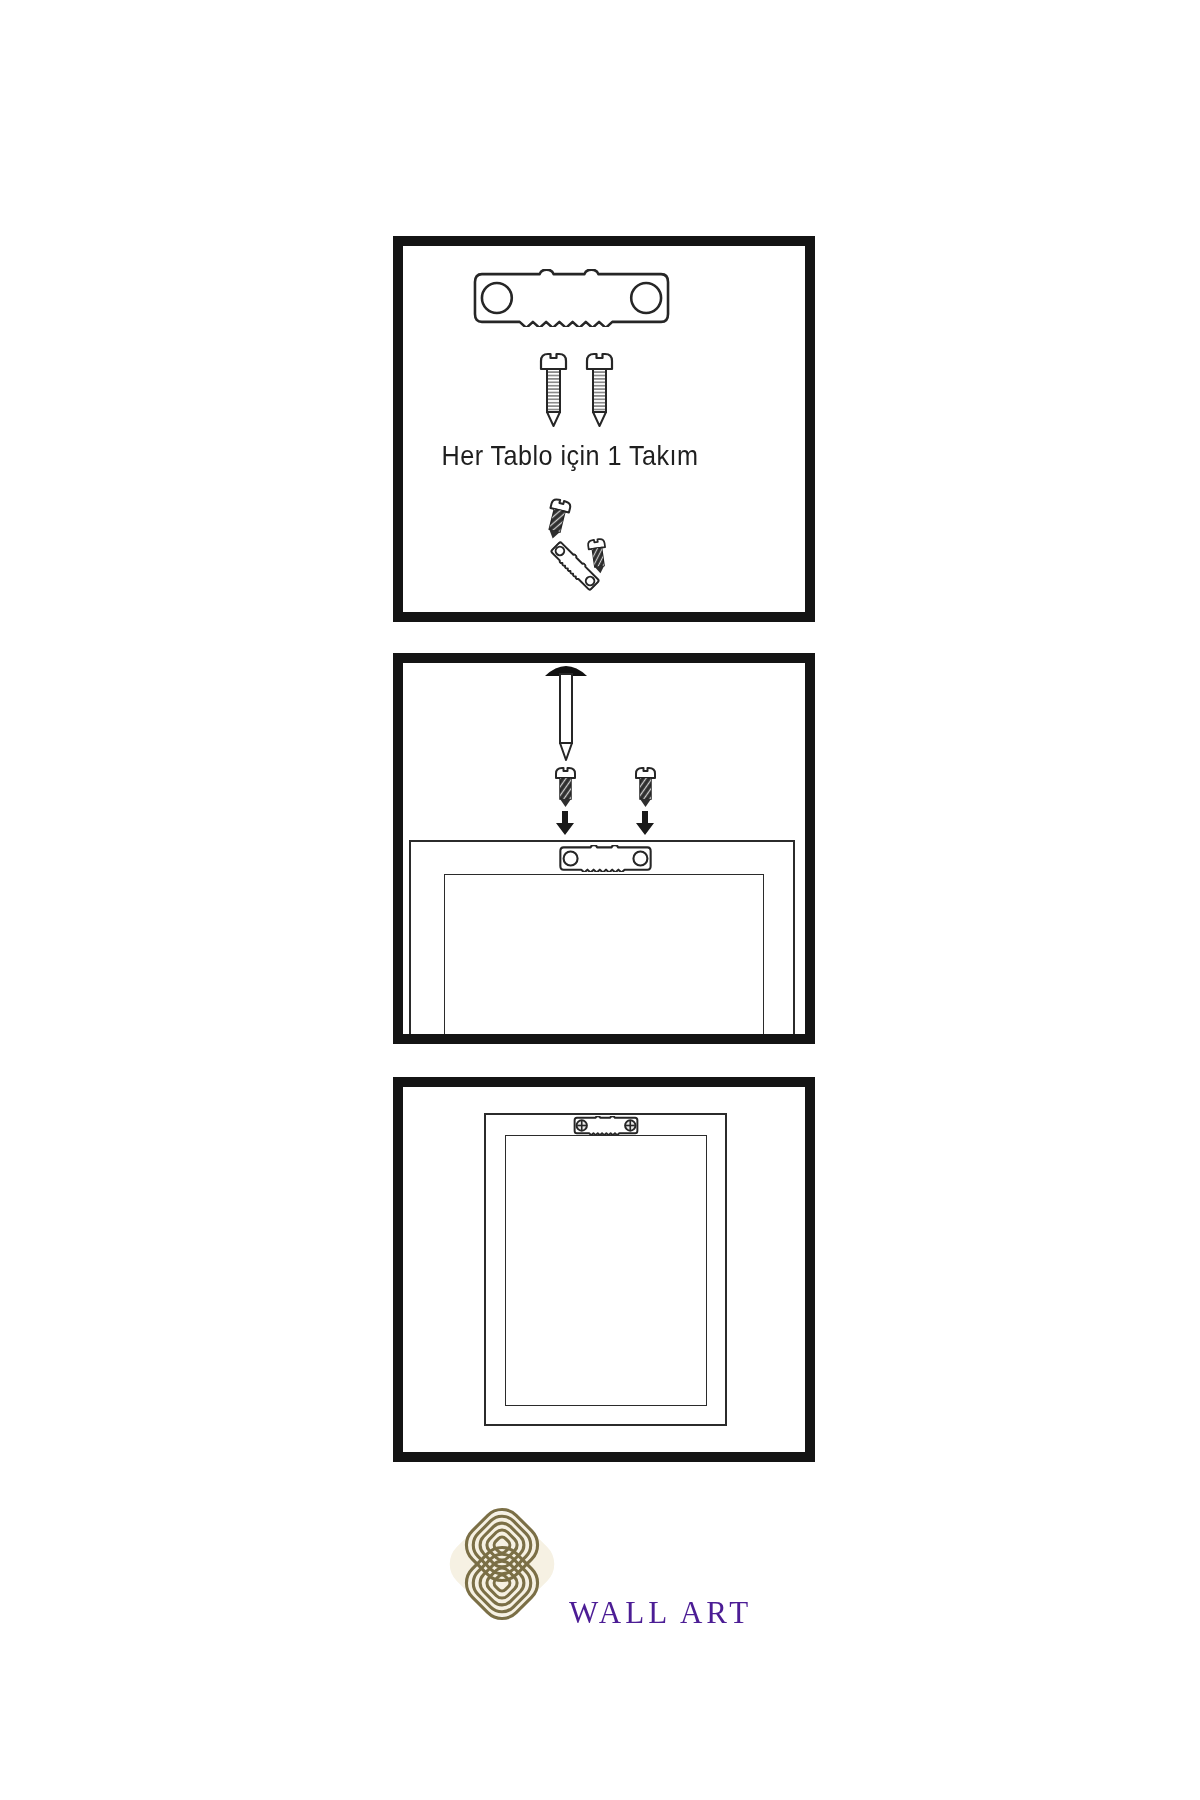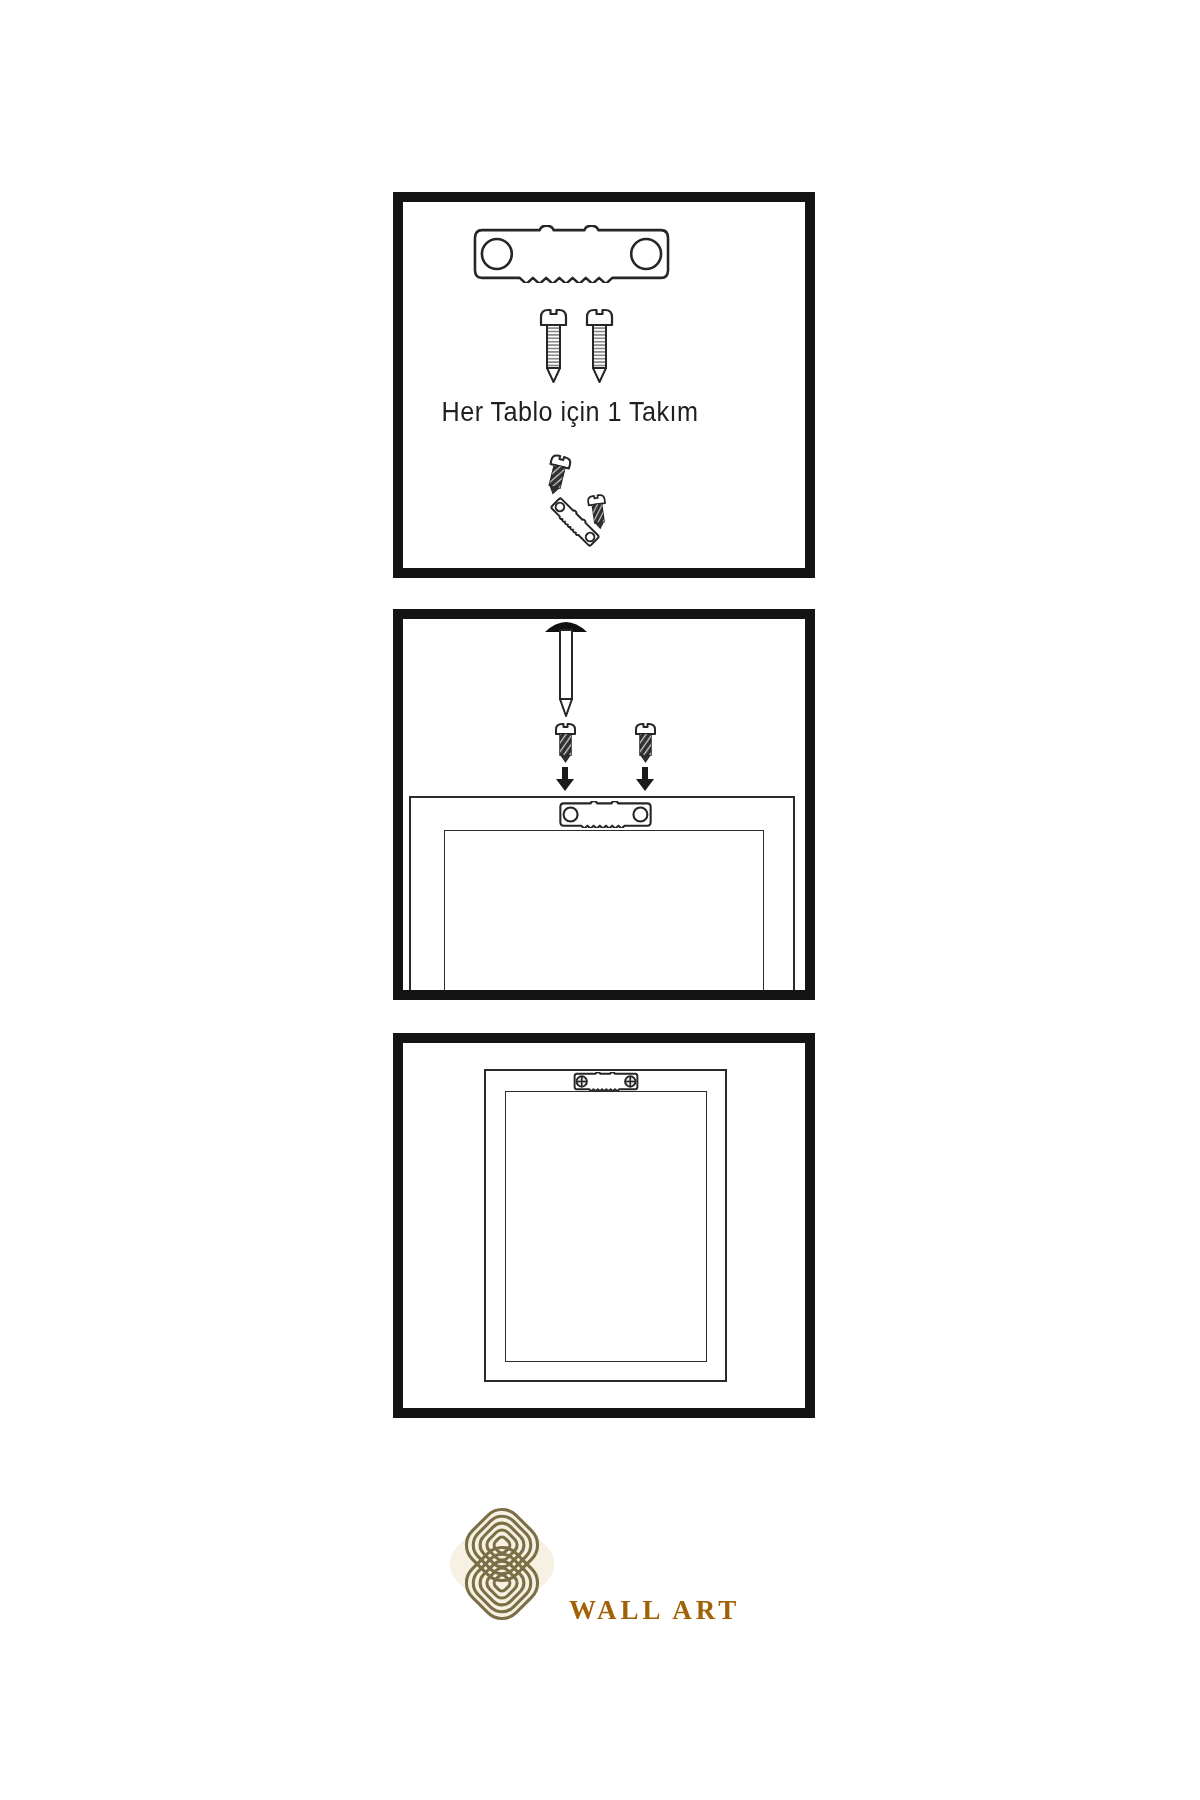--- a/index.html
+++ b/index.html
@@ -1,29 +1,29 @@
 <!DOCTYPE html>
 <html><head>
 <meta charset="utf-8">
 <style>
   html,body{margin:0;padding:0;background:#fff;}
   .canvas{position:relative;width:1200px;height:1800px;background:#ffffff;overflow:hidden;
           font-family:"Liberation Sans",sans-serif;}
-  .panel{position:absolute;left:393px;width:402px;border:10px solid #141414;background:#fff;overflow:hidden;}
+  .panel{position:absolute;left:393px;width:402px;border:10px solid #141414;background:#fff;overflow:hidden;margin-top:44px;}
   .abs{position:absolute;}
   .caption{position:absolute;text-align:center;color:#1f1f1f;
            font-family:"Liberation Sans",sans-serif;font-weight:300;
            font-size:28px;letter-spacing:.5px;transform:scaleX(.9);transform-origin:center;}
   .rect-outline{position:absolute;background:#fff;border:2px solid #2b2b2b;box-sizing:border-box;}
   .rect-outline.thin{border-width:1.5px;}
   .brand-name{position:absolute;font-family:"Liberation Serif",serif;font-weight:700;
               font-size:98px;line-height:1;color:#1d4a39;letter-spacing:14px;
               transform:scaleX(.88);transform-origin:left top;white-space:nowrap;}
-  .brand-sub{position:absolute;font-family:"Liberation Serif",serif;font-weight:700;
-             font-size:27px;color:#a16207;letter-spacing:4px;white-space:nowrap;}
+  .brand-sub{position:absolute;font-family:"Liberation Serif",serif;font-weight:400;
+             font-size:31px;color:#4c1d95;letter-spacing:4px;white-space:nowrap;}
   .diamond{position:absolute;background:#a2813f;
            clip-path:polygon(50% 0,100% 50%,50% 100%,0 50%);}
   svg{display:block;}
 </style>
 </head>
 <body>
 
 <div class="canvas">
 
   <div class="panel" style="top:192px;height:366px;">

